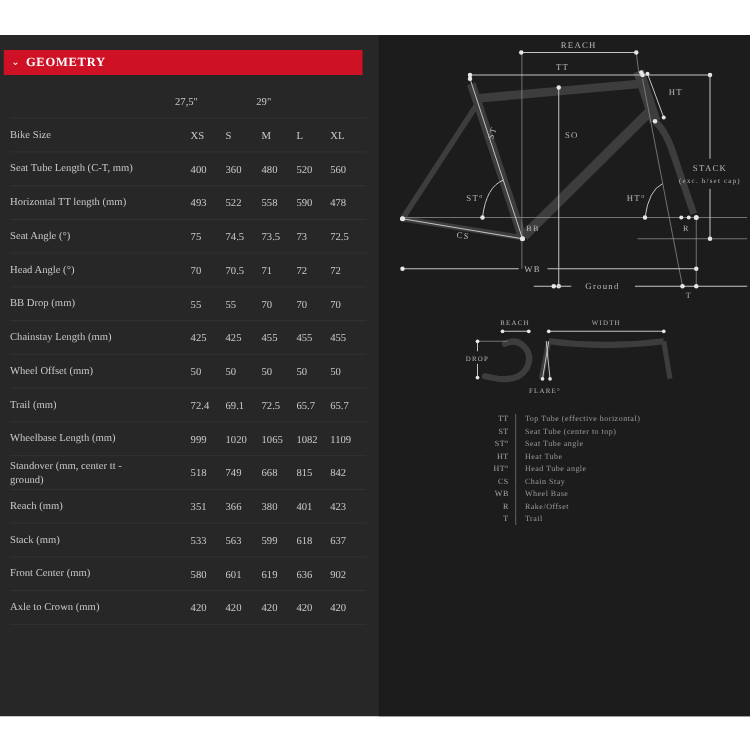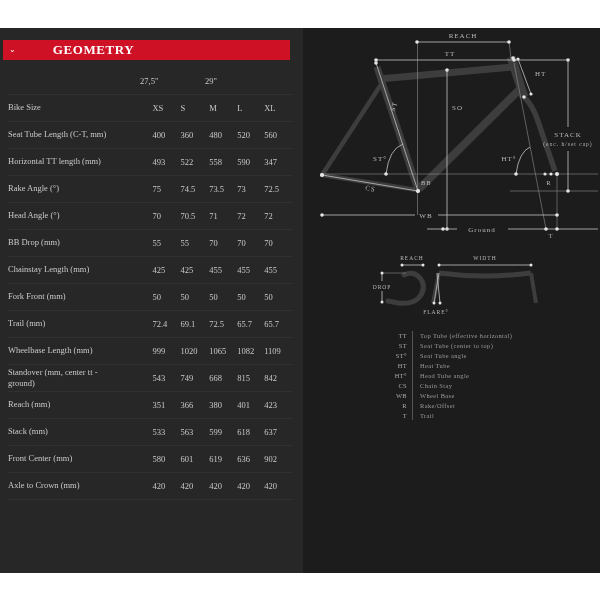--- a/index.html
+++ b/index.html
@@ -9,21 +9,21 @@
   }
   .dark-wrap{position:absolute;left:0;top:28px;width:600px;height:545px;background:#272727;}
   .right-panel{position:absolute;left:303px;top:0;width:297px;height:545px;background:#1c1c1c;}
 
   
   .red-bar{
     position:absolute;left:3px;top:40px;width:287px;height:20px;background:#cf1125;
     display:flex;align-items:center;padding-left:6px;box-sizing:border-box;cursor:pointer;
   }
   .red-bar .chev{color:#ffffff;font-size:8px;margin-right:5px;line-height:1;}
-  .red-bar .ttl{color:#ffffff;font-size:13px;font-weight:bold;letter-spacing:.6px;margin-left:32px;}
+  .red-bar .ttl{color:#ffffff;font-size:10px;font-weight:bold;letter-spacing:.6px;}
 
   
   .geo-table{position:absolute;left:8px;top:68px;width:285px;color:#c9c9c9;font-size:8.5px;}
   .g-row{display:flex;align-items:center;min-height:27px;border-bottom:1px solid #303030;box-sizing:border-box;}
   .g-row .lbl{width:124px;line-height:1.35;padding-right:2px;box-sizing:border-box;}
   .g-row .val{box-sizing:border-box;}
   .v0{width:32px;margin-left:36px;} .v1{width:33px;} .v2{width:32px;} .v3{width:31px;} .v4{width:33px;}
   .wheel-row{position:relative;height:26px;border-bottom:1px solid #303030;}
   .wheel-row span{position:absolute;top:8px;font-size:8.5px;color:#c9c9c9;}
   .w275{left:132px;} .w29{left:197px;}
@@ -78,25 +78,25 @@
     <div class="val v3">520</div>
     <div class="val v4">560</div>
   </div>
 
   <div class="g-row">
     <div class="lbl">Horizontal TT length (mm)</div>
     <div class="val v0">493</div>
     <div class="val v1">522</div>
     <div class="val v2">558</div>
     <div class="val v3">590</div>
-    <div class="val v4">347</div>
-  </div>
-
-  <div class="g-row">
-    <div class="lbl">Rake Angle (°)</div>
+    <div class="val v4">478</div>
+  </div>
+
+  <div class="g-row">
+    <div class="lbl">Seat Angle (°)</div>
     <div class="val v0">75</div>
     <div class="val v1">74.5</div>
     <div class="val v2">73.5</div>
     <div class="val v3">73</div>
     <div class="val v4">72.5</div>
   </div>
 
   <div class="g-row">
     <div class="lbl">Head Angle (°)</div>
     <div class="val v0">70</div>
@@ -119,21 +119,21 @@
   <div class="g-row">
     <div class="lbl">Chainstay Length (mm)</div>
     <div class="val v0">425</div>
     <div class="val v1">425</div>
     <div class="val v2">455</div>
     <div class="val v3">455</div>
     <div class="val v4">455</div>
   </div>
 
   <div class="g-row">
-    <div class="lbl">Fork Front (mm)</div>
+    <div class="lbl">Wheel Offset (mm)</div>
     <div class="val v0">50</div>
     <div class="val v1">50</div>
     <div class="val v2">50</div>
     <div class="val v3">50</div>
     <div class="val v4">50</div>
   </div>
 
   <div class="g-row">
     <div class="lbl">Trail (mm)</div>
     <div class="val v0">72.4</div>
@@ -147,21 +147,21 @@
     <div class="lbl">Wheelbase Length (mm)</div>
     <div class="val v0">999</div>
     <div class="val v1">1020</div>
     <div class="val v2">1065</div>
     <div class="val v3">1082</div>
     <div class="val v4">1109</div>
   </div>
 
   <div class="g-row">
     <div class="lbl">Standover (mm, center tt - ground)</div>
-    <div class="val v0">543</div>
+    <div class="val v0">518</div>
     <div class="val v1">749</div>
     <div class="val v2">668</div>
     <div class="val v3">815</div>
     <div class="val v4">842</div>
   </div>
 
   <div class="g-row">
     <div class="lbl">Reach (mm)</div>
     <div class="val v0">351</div>
     <div class="val v1">366</div>

